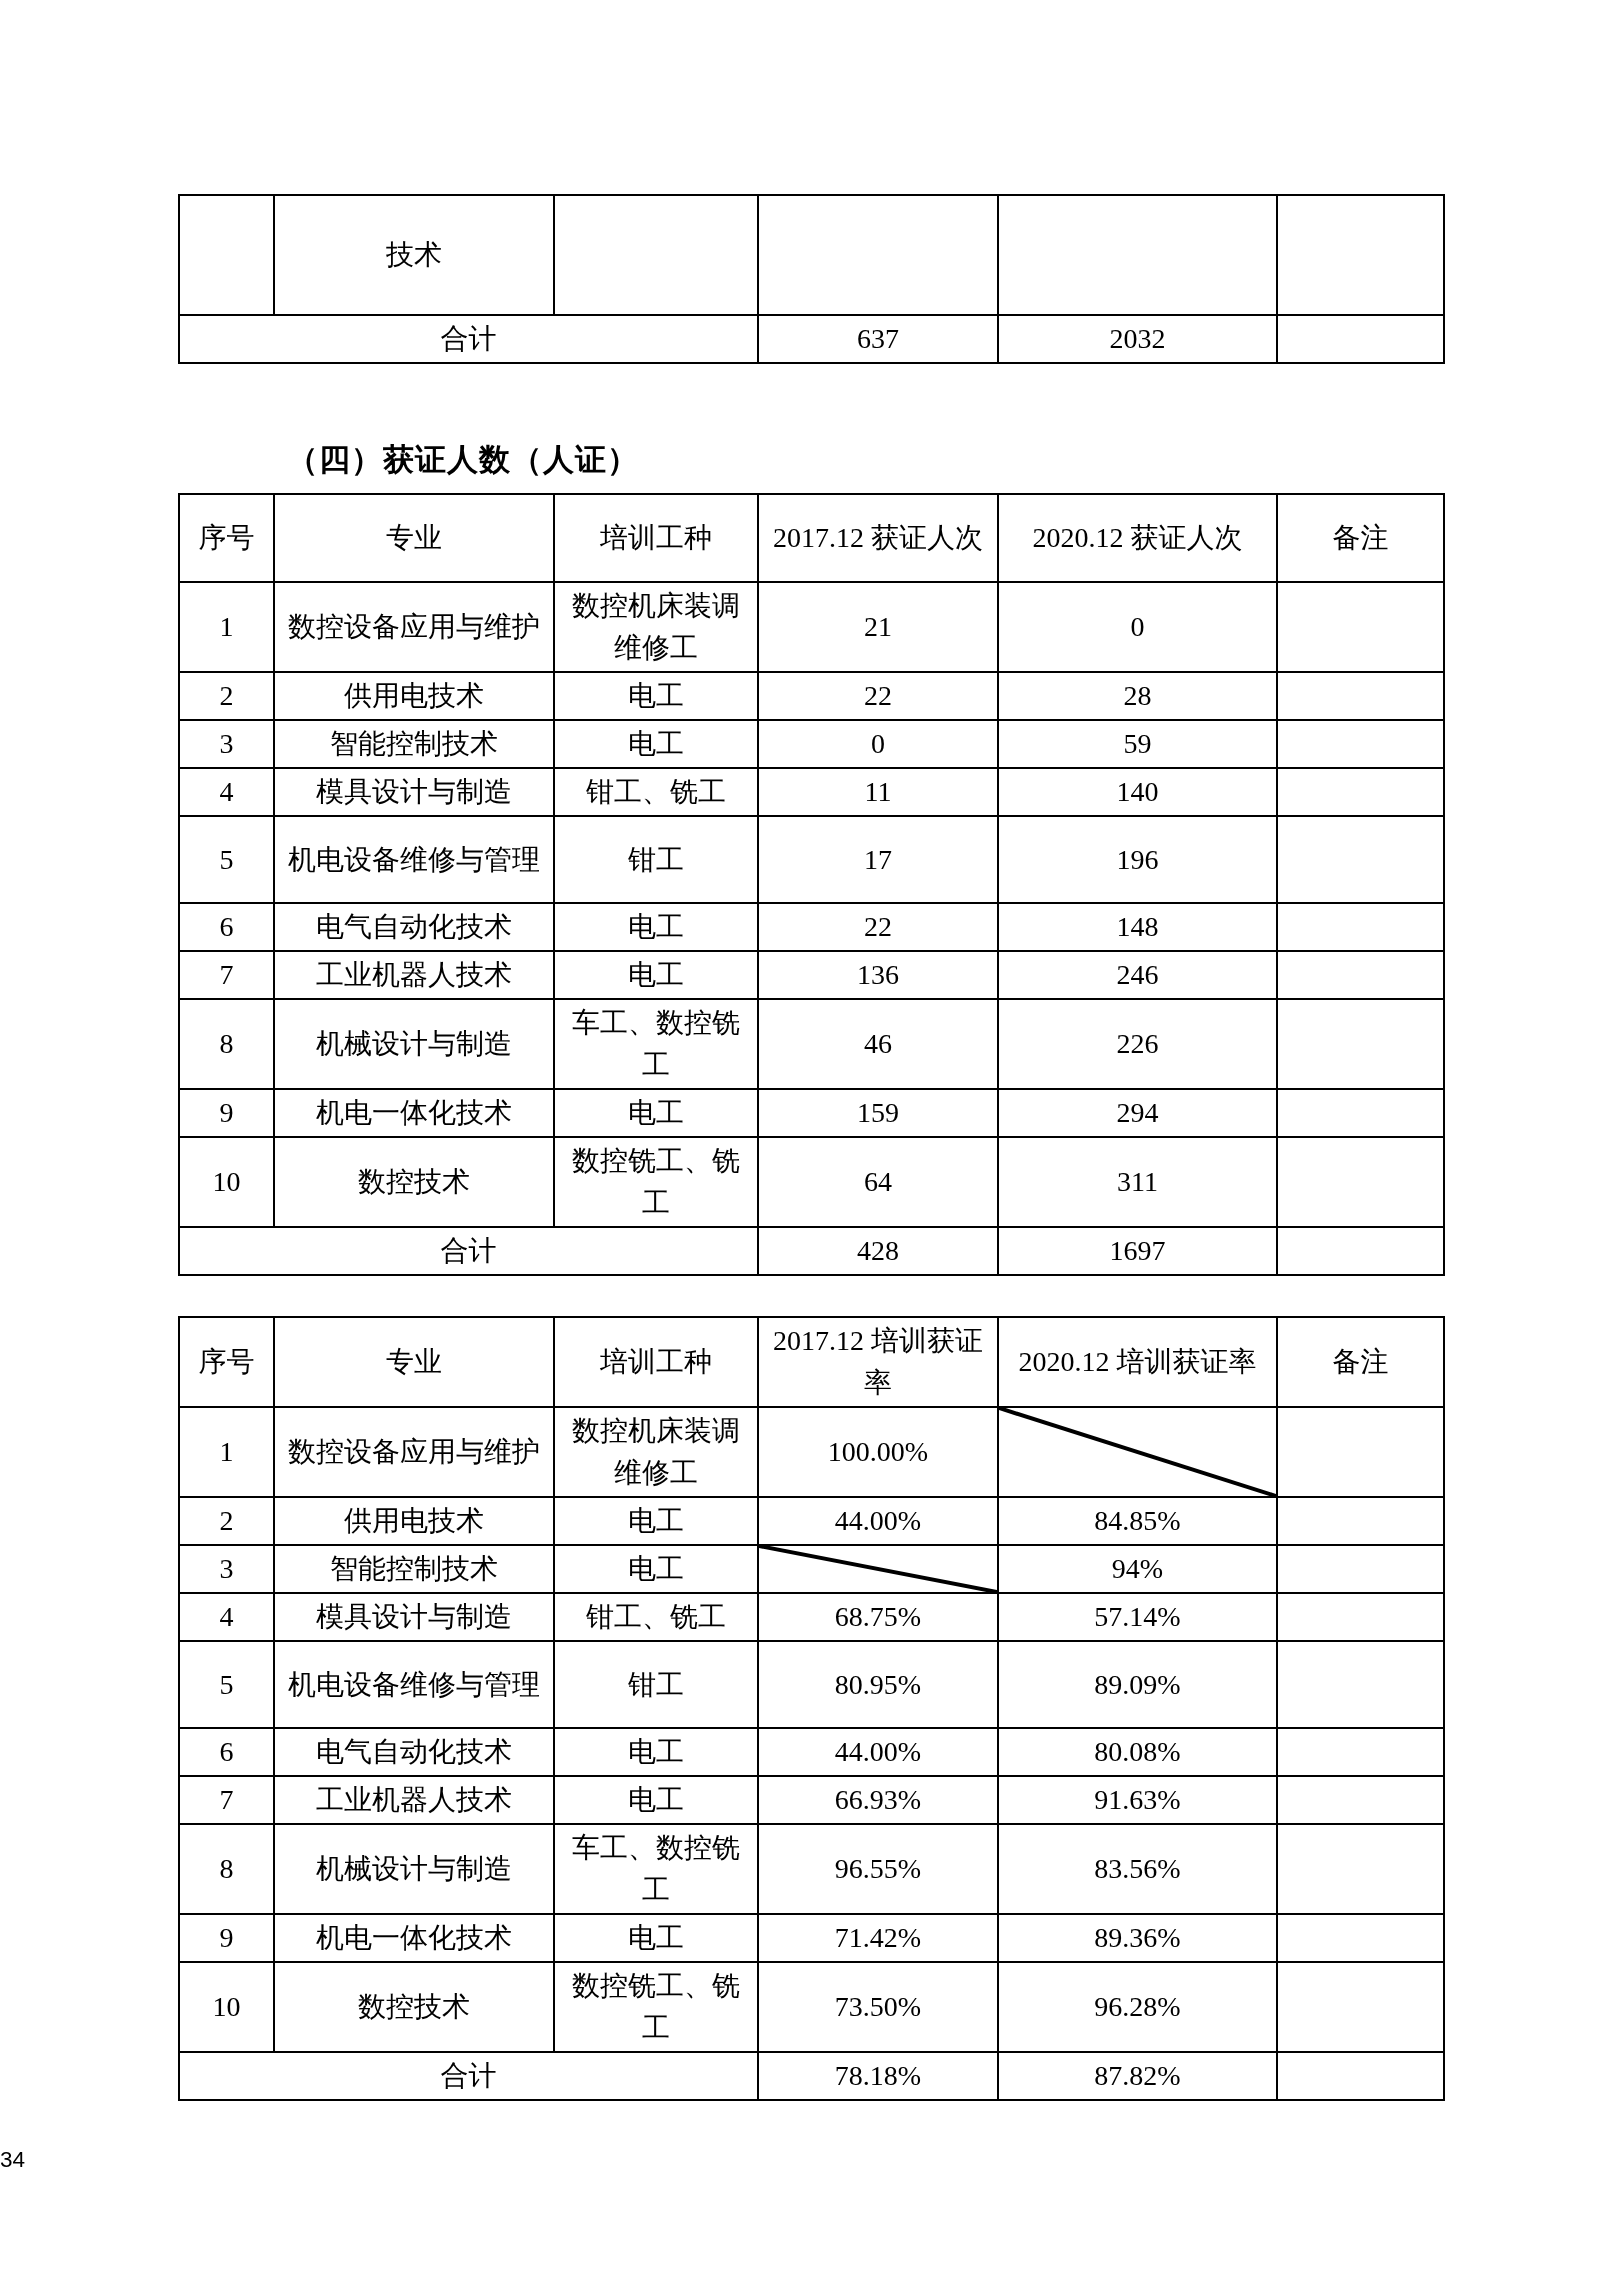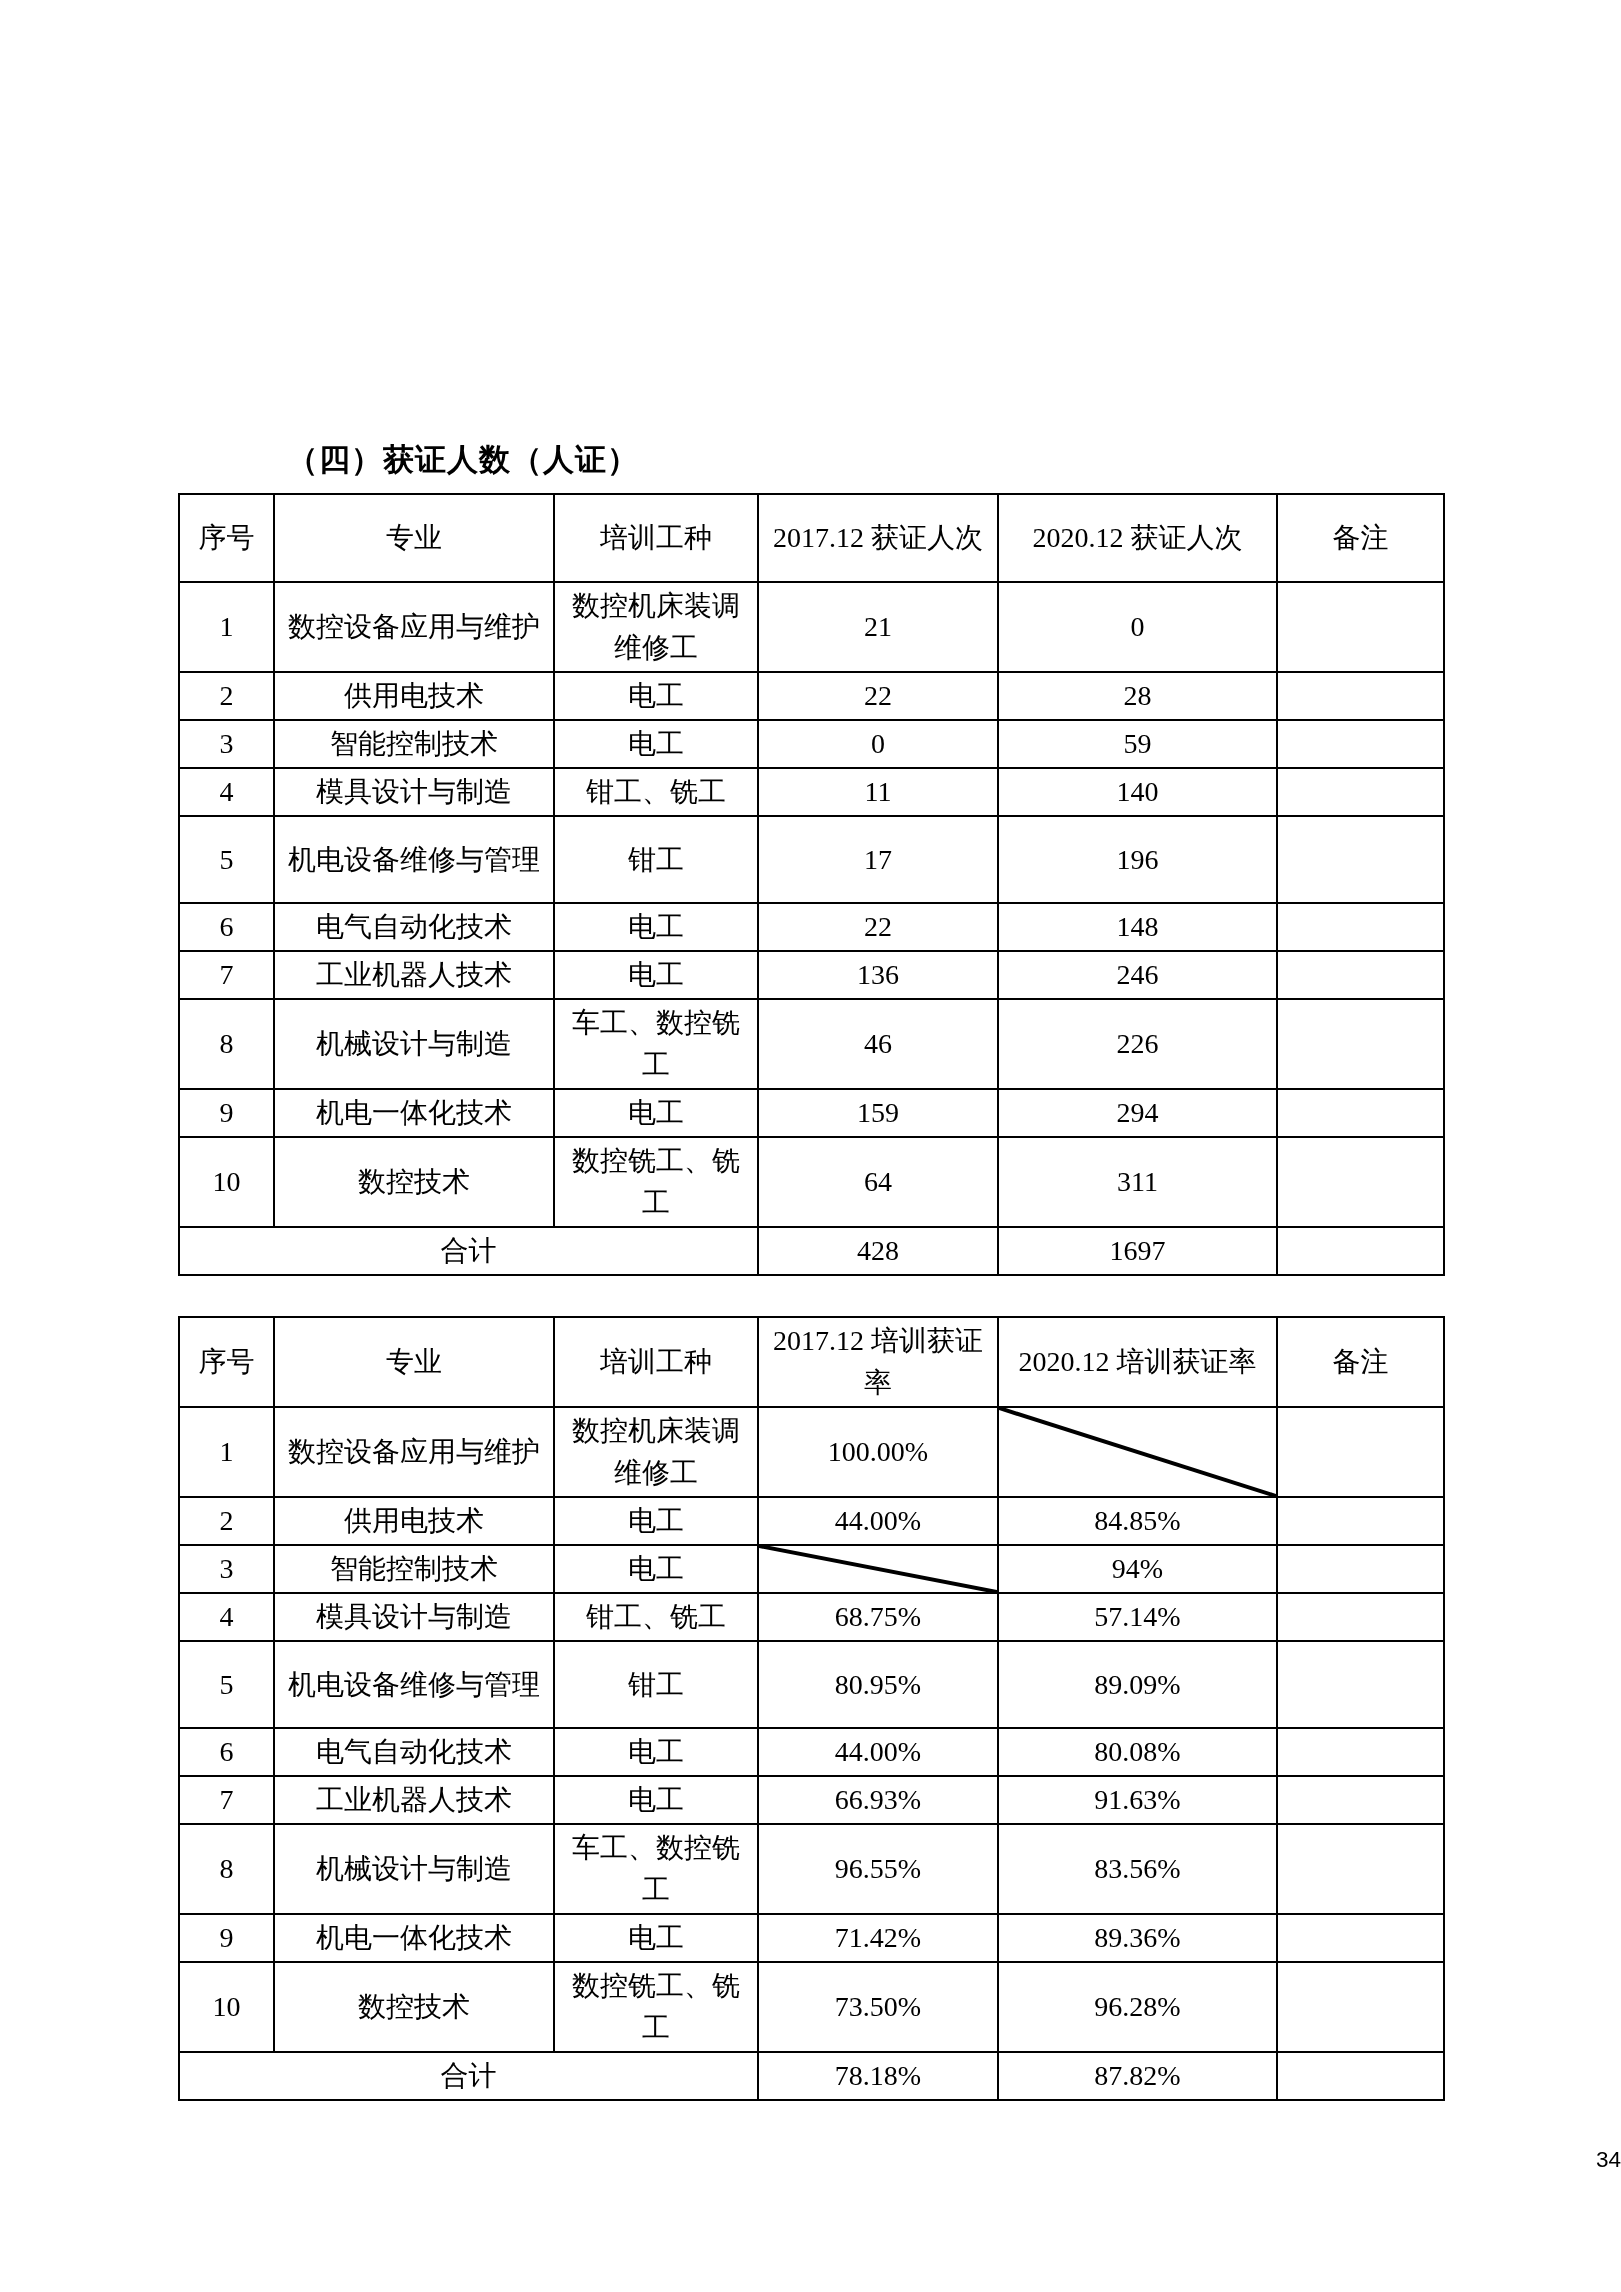--- a/index.html
+++ b/index.html
@@ -44,30 +44,56 @@
   }
   .diag-cell{position:relative;padding:0;}
   .diag-svg{
     position:absolute;
     left:0;top:0;width:100%;height:100%;
     display:block;
   }
   .page-number{
     position:absolute;
     top:2147px;left:0;right:0;
-    text-align:right;
+    text-align:left;
     font-family:"Liberation Sans","DejaVu Sans",sans-serif;
     font-size:22.5px;
   }
 </style>
 </head>
 <body>
 
 <div class="page">
 
+  <table class="doc-table" style="top:194px;">
+    <colgroup>
+        <col style="width:95px">
+        <col style="width:280px">
+        <col style="width:204px">
+        <col style="width:240px">
+        <col style="width:279px">
+        <col style="width:167px">
+      </colgroup>
+    <tbody>
+        <tr class="h-partial">
+      <td></td>
+      <td class="v-top">技术</td>
+      <td></td>
+      <td></td>
+      <td></td>
+      <td></td>
+    </tr>
+    <tr class="h-total">
+      <td colspan="3">合计</td>
+      <td>637</td>
+      <td>2032</td>
+      <td></td>
+    </tr>
+  </tbody>
+    </table>
 
   <div class="section-title" style="top:439px;">（四）获证人数（人证）</div>
 
   <table class="doc-table" style="top:493px;">
     <colgroup>
         <col style="width:95px">
         <col style="width:280px">
         <col style="width:204px">
         <col style="width:240px">
         <col style="width:279px">

